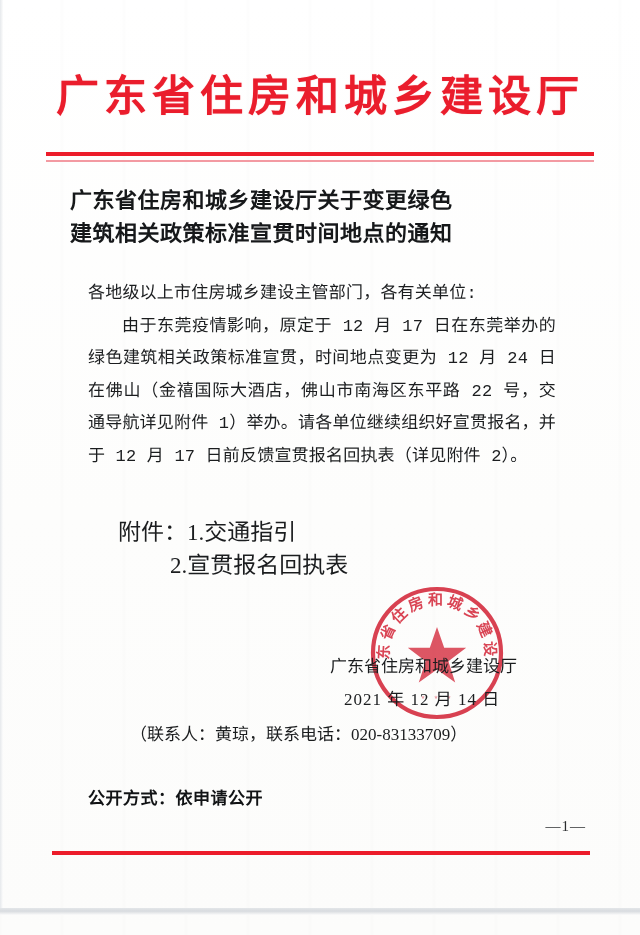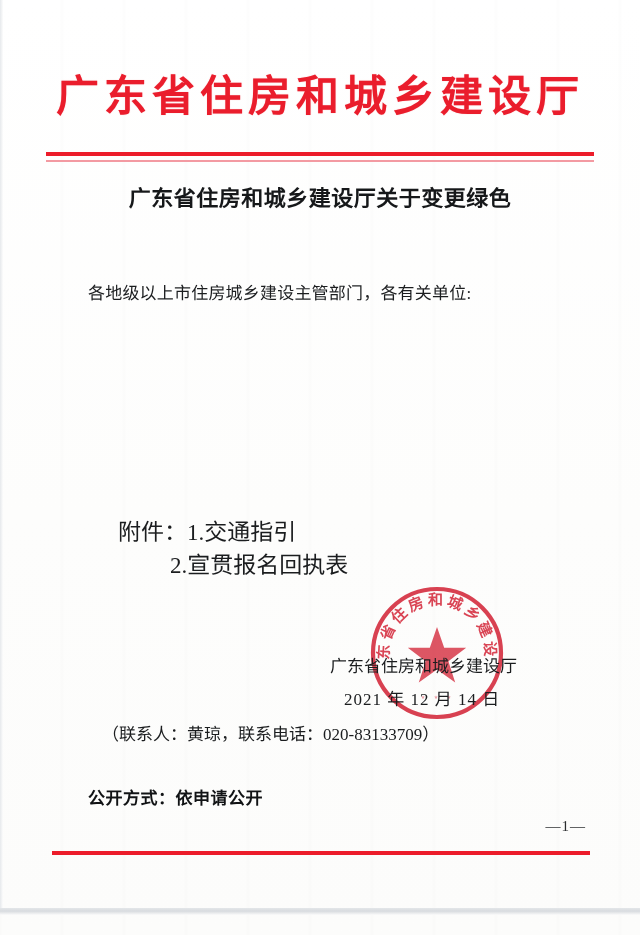--- a/index.html
+++ b/index.html
@@ -84,40 +84,40 @@
     height: 2px;
     background: #f39aa2;
   }
 
   
   .doc-title {
     position: absolute;
     left: 70px;
     width: 500px;
     top: 184px;
-    text-align: center;
-    font-family: Liberation Mono, monospace;
+    font-family: Liberation Serif, serif;
     font-weight: bold;
     font-size: 22px;
     line-height: 33px;
     letter-spacing: 0.5px;
     color: #16181a;
   }
   .doc-title div { white-space: nowrap; }
 
   
   .body-block {
     position: absolute;
     left: 88px;
     width: 468px;
     top: 278px;
     font-size: 17px;
     line-height: 32.5px;
     color: #1b1d1f;
     letter-spacing: 0.2px;
+    font-family: Liberation Mono, monospace;
   }
   .salutation { white-space: nowrap; }
   .para {
     margin-top: 0;
     text-align: justify;
     text-justify: inter-ideograph;
     text-indent: 34px;
   }
 
   
@@ -153,21 +153,21 @@
     width: 138px;
     height: 138px;
     z-index: 2;
     opacity: 0.93;
     pointer-events: none;
   }
 
   
   .contact {
     position: absolute;
-    left: 102px;
+    left: 130px;
     top: 720px;
     font-size: 17px;
     line-height: 30px;
     color: #1b1d1f;
     white-space: nowrap;
   }
 
   
   .disclosure {
     position: absolute;
@@ -211,24 +211,26 @@
   <div class="page-edge-bottom"></div>
 
   <div class="masthead">
     <div class="masthead-title">广东省住房和城乡建设厅</div>
   </div>
   <div class="rule-thick"></div>
   <div class="rule-thin"></div>
 
   <div class="doc-title">
     <div>广东省住房和城乡建设厅关于变更绿色</div>
+    <div>建筑相关政策标准宣贯时间地点的通知</div>
   </div>
 
   <div class="body-block">
     <div class="salutation">各地级以上市住房城乡建设主管部门，各有关单位:</div>
+    <div class="para">由于东莞疫情影响，原定于 12 月 17 日在东莞举办的绿色建筑相关政策标准宣贯，时间地点变更为 12 月 24 日在佛山（金禧国际大酒店，佛山市南海区东平路 22 号，交通导航详见附件 1）举办。请各单位继续组织好宣贯报名，并于 12 月 17 日前反馈宣贯报名回执表（详见附件 2）。</div>
   </div>
 
   <div class="attachments">
     <div>附件：1.交通指引</div>
     <div class="attach-line-2">2.宣贯报名回执表</div>
   </div>
 
   <svg class="seal" viewBox="0 0 138 138">
     <defs>
       <path id="sealArc" d="M 21,69 A 48,48 0 0 1 117,69" fill="none"></path>

